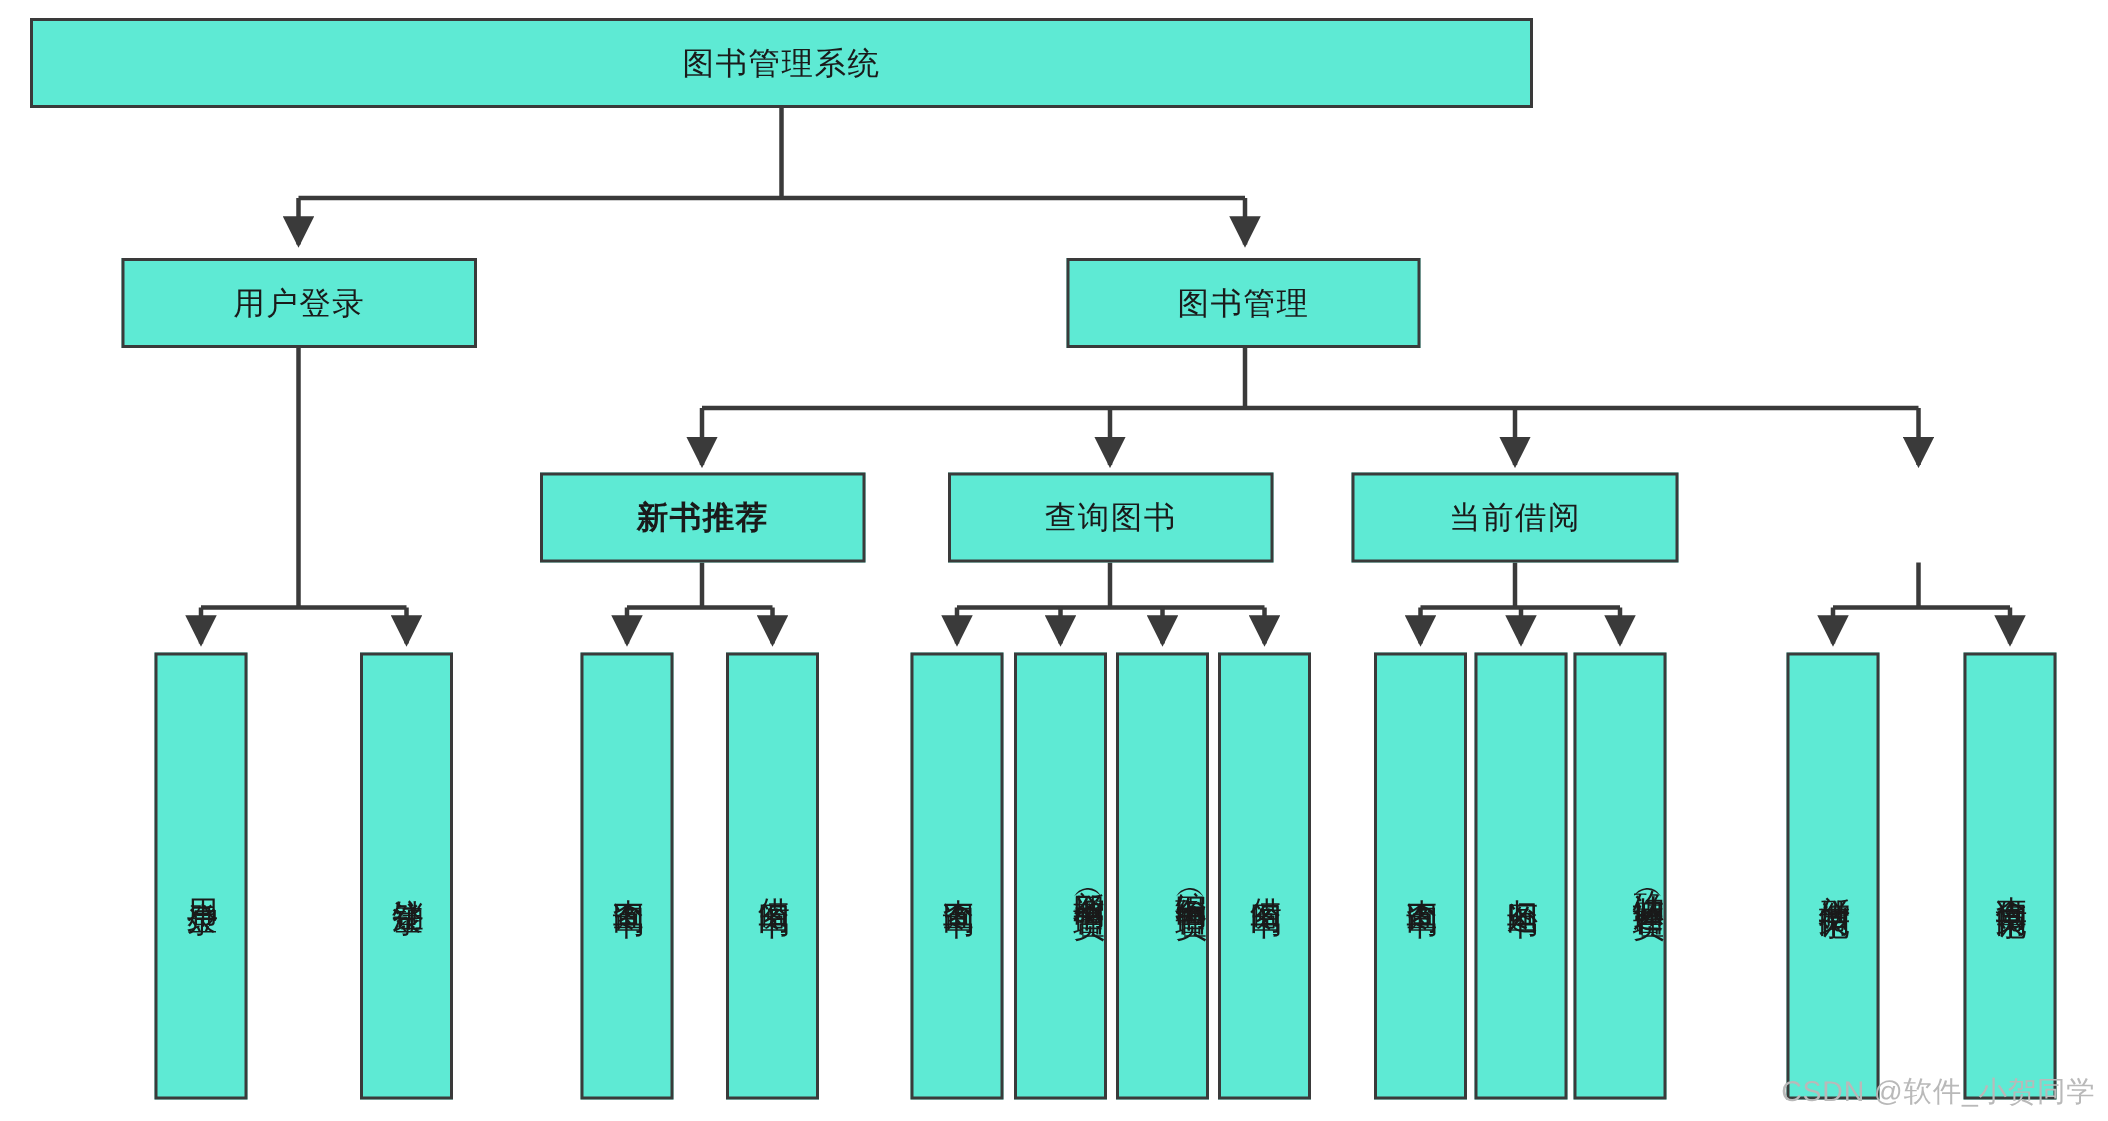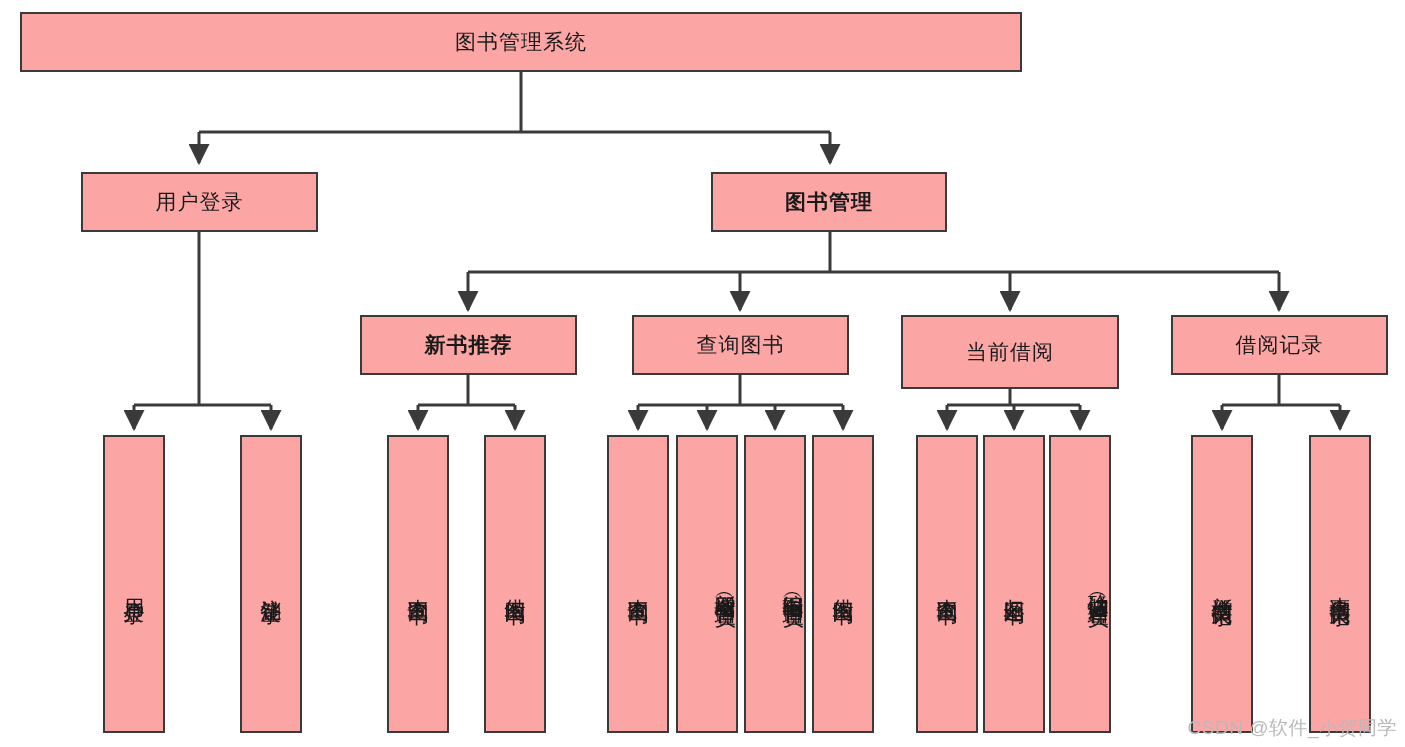--- a/index.html
+++ b/index.html
@@ -14,21 +14,21 @@
   #canvas {
     position: relative;
     width: 1405px;
     height: 747px;
     background: #ffffff;
     overflow: hidden;
   }
   .node {
     position: absolute;
     box-sizing: border-box;
-    background: #fca5a5;
+    background: #5eead4;
     border: 2px solid #3a3a3a;
     display: flex;
     align-items: center;
     justify-content: center;
     color: #1a1a1a;
   }
   .node.horiz {
     font-size: 21px;
     letter-spacing: 1px;
   }
@@ -125,39 +125,36 @@
   </svg>
 
   <div class="node horiz" style="left:20px; top:12px; width:1002px; height:60px;">
     <span class="lbl">图书管理系统</span>
   </div>
 
   <div class="node horiz" style="left:81px; top:172px; width:237px; height:60px;">
     <span class="lbl">用户登录</span>
   </div>
 
-  <div class="node horiz" style="left:711px; top:172px; width:236px; height:60px;font-weight:bold;">
+  <div class="node horiz" style="left:711px; top:172px; width:236px; height:60px;">
     <span class="lbl">图书管理</span>
   </div>
 
   <div class="node horiz" style="left:360px; top:315px; width:217px; height:60px;font-weight:bold;">
     <span class="lbl">新书推荐</span>
   </div>
 
   <div class="node horiz" style="left:632px; top:315px; width:217px; height:60px;">
     <span class="lbl">查询图书</span>
   </div>
 
-  <div class="node horiz" style="left:901px; top:315px; width:218px; height:74px;">
+  <div class="node horiz" style="left:901px; top:315px; width:218px; height:60px;">
     <span class="lbl">当前借阅</span>
   </div>
 
-  <div class="node horiz" style="left:1171px; top:315px; width:217px; height:60px;">
-    <span class="lbl">借阅记录</span>
-  </div>
 
   <div class="node vert center" style="left:103px; top:435px; width:62px; height:298px;">
     <span class="lbl">用户登录</span>
   </div>
 
   <div class="node vert center" style="left:240px; top:435px; width:62px; height:298px;">
     <span class="lbl">注销登录</span>
   </div>
 
   <div class="node vert center" style="left:387px; top:435px; width:62px; height:298px;">

